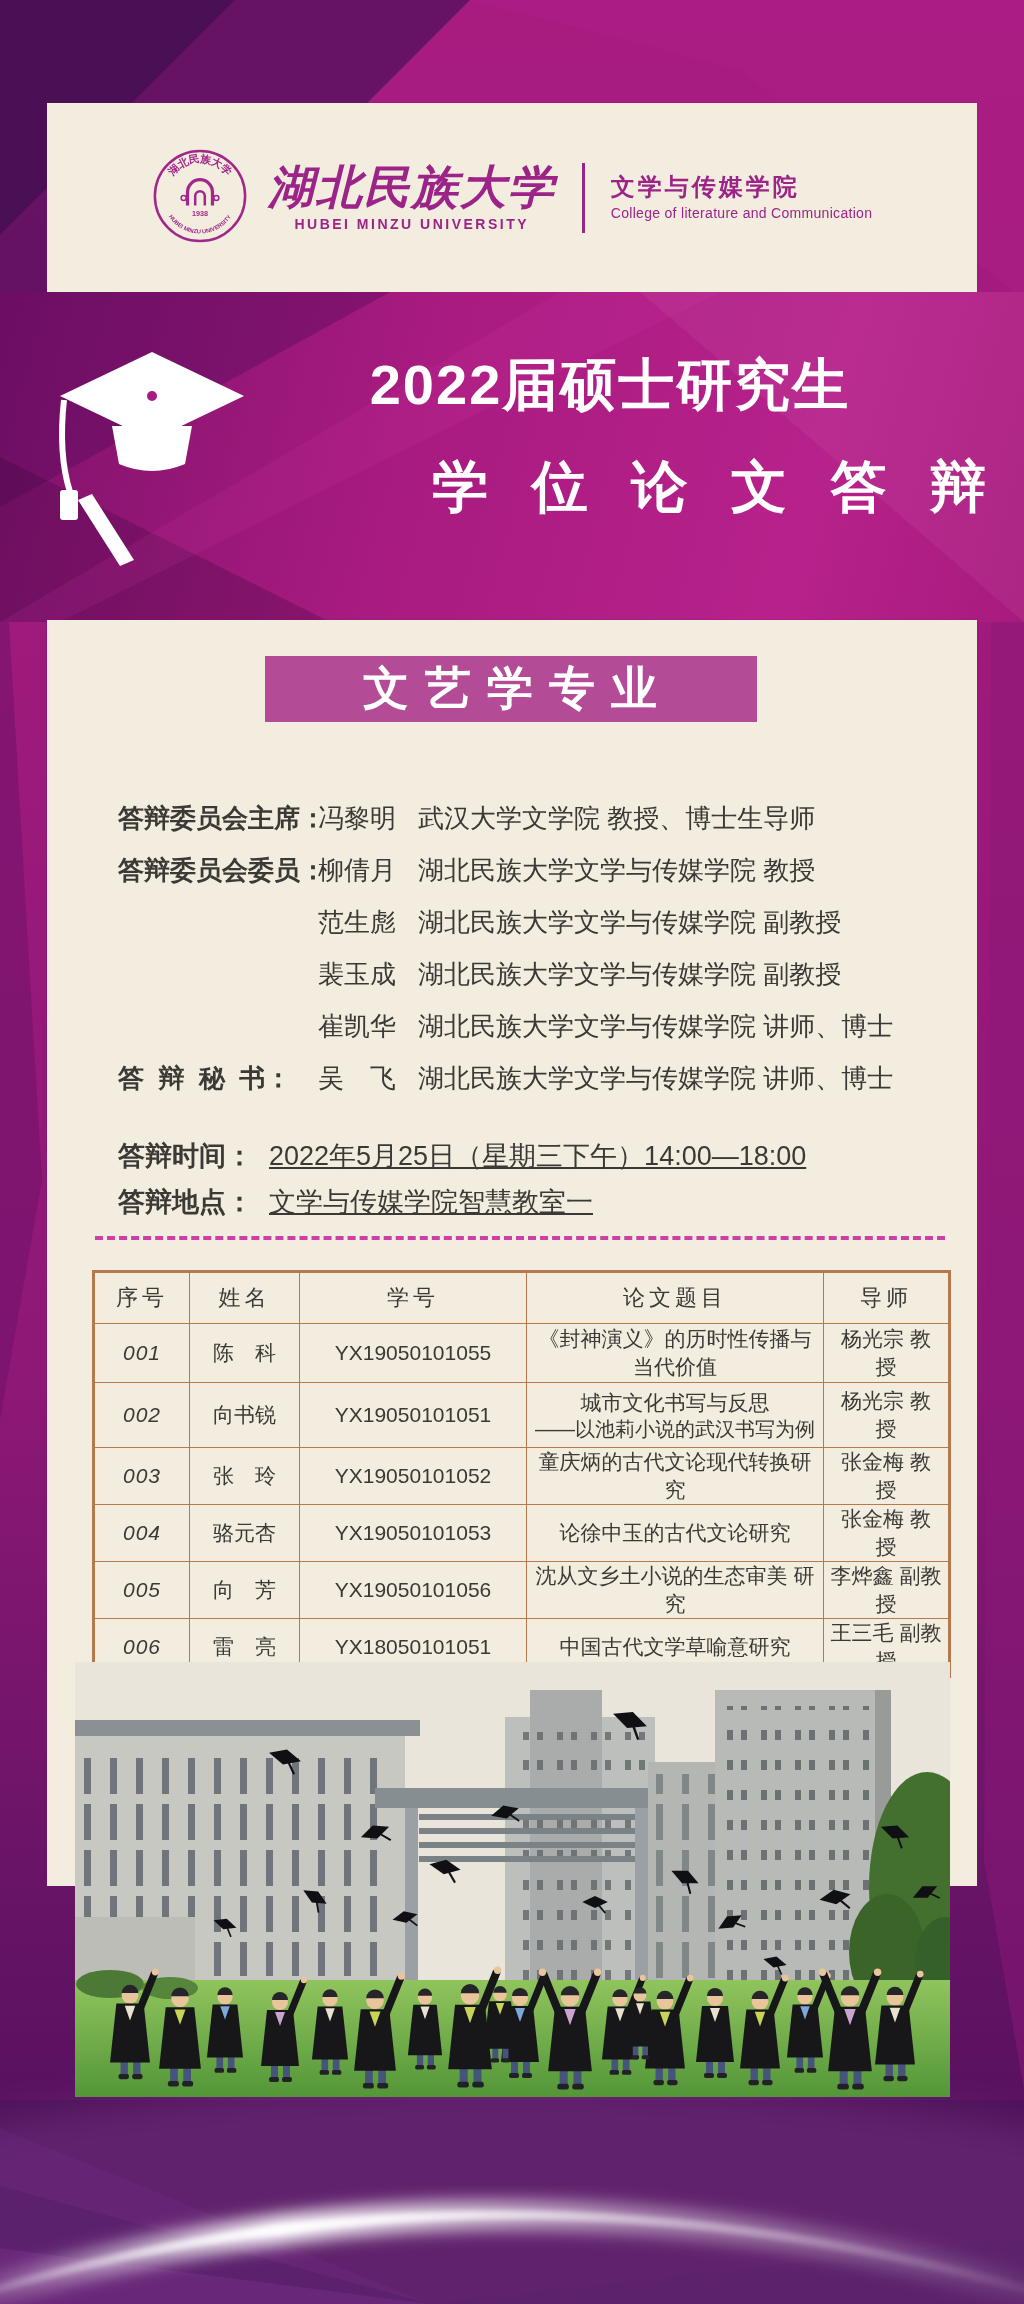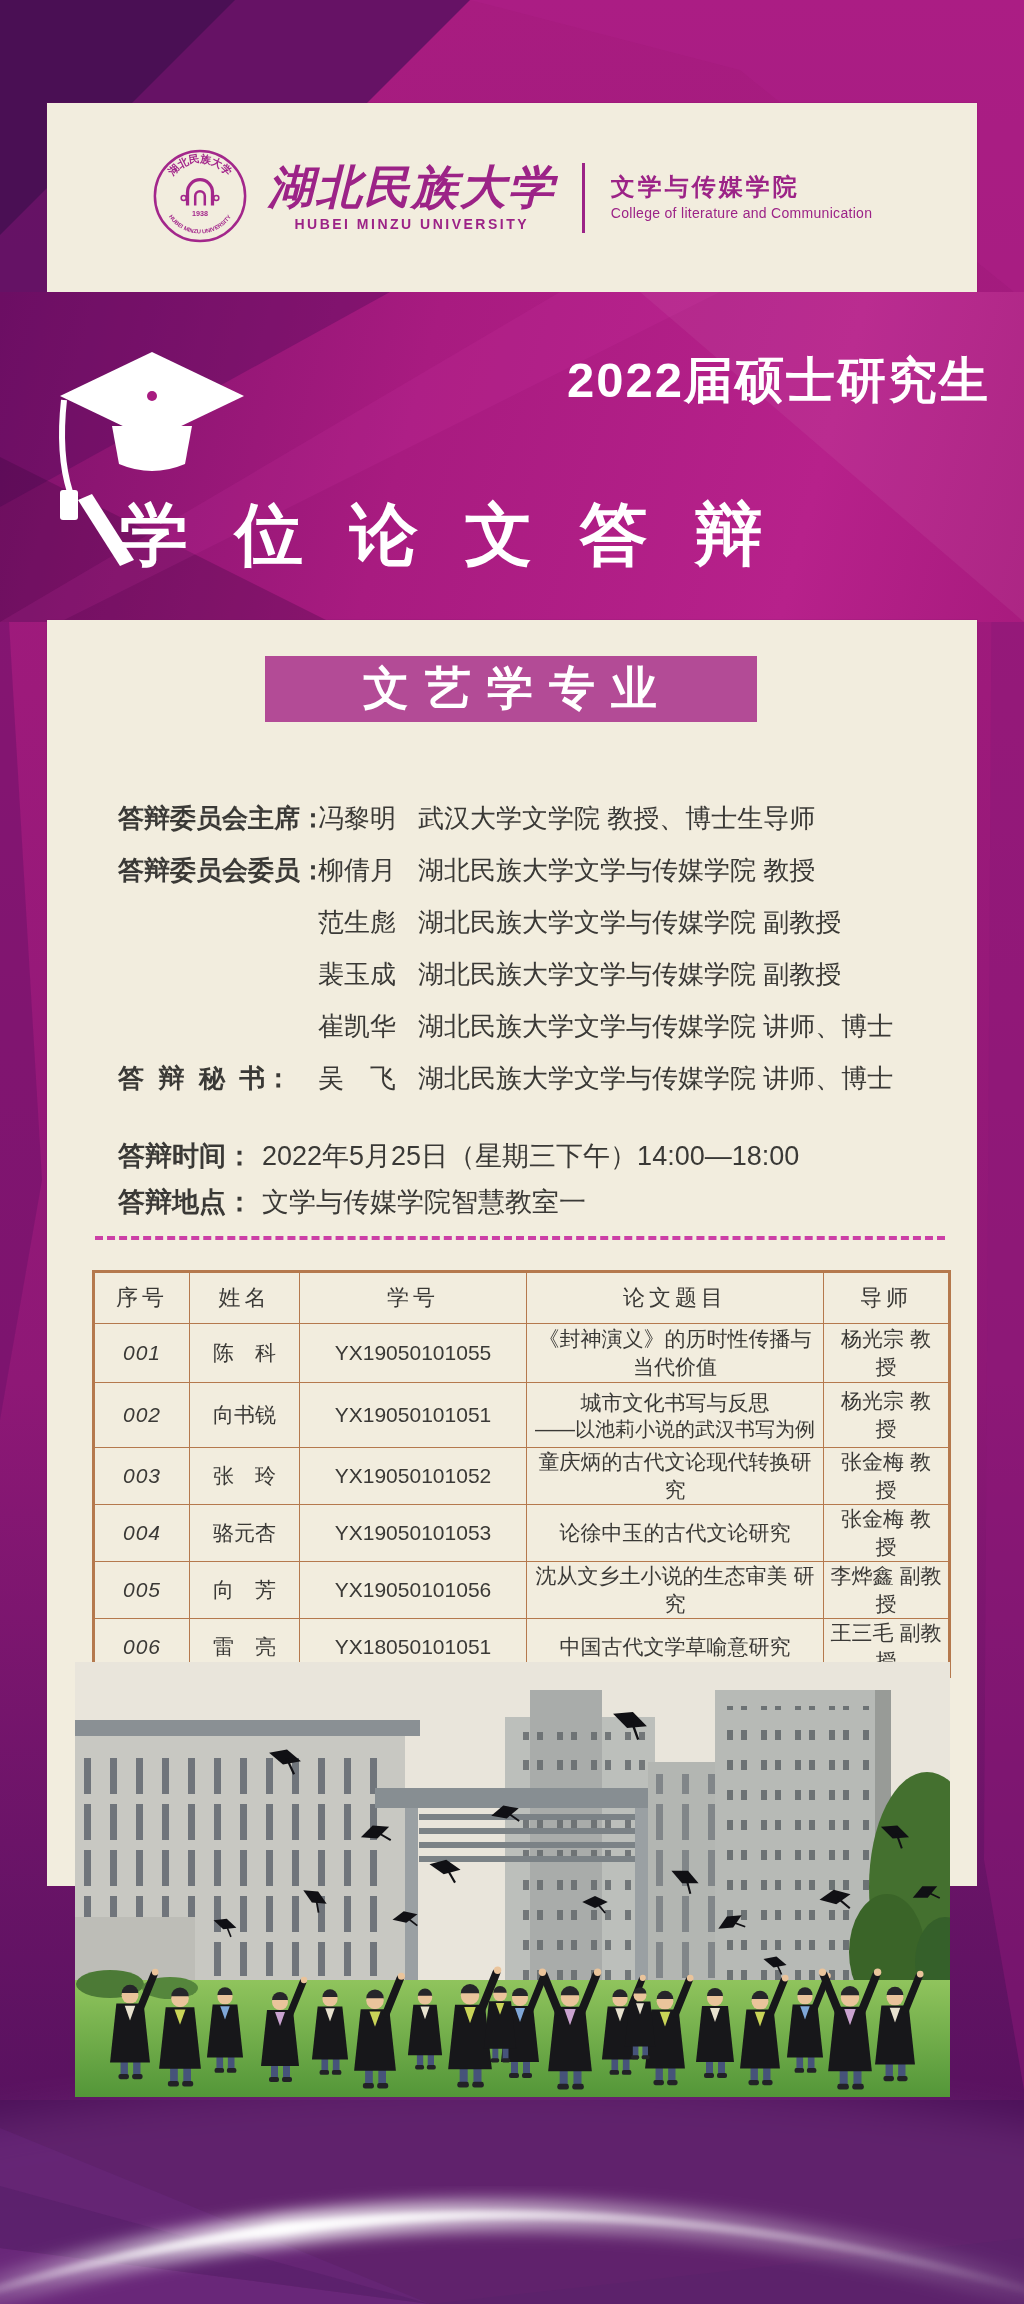--- a/index.html
+++ b/index.html
@@ -18,40 +18,40 @@
   .uni-en{font-size:14px;font-weight:bold;letter-spacing:2.5px;color:#9c2387;margin-top:4px;}
   .hdr-divider{width:3px;height:70px;background:#9c2387;margin:0 6px;}
   .col-block{text-align:left;}
   .col-cn{font-size:24px;font-weight:bold;color:#9c2387;letter-spacing:3px;line-height:1.05;}
   .col-en{font-size:14px;color:#9c2387;margin-top:5px;letter-spacing:.3px;}
   
   .title-band{position:absolute;left:0;top:292px;width:1024px;height:330px;
     background:linear-gradient(105deg,#7e126b,#a81b80 40%,#b7218b 78%,#a81b7e);}
   .band-facets{position:absolute;inset:0;width:100%;height:100%;}
   .cap-icon{position:absolute;left:48px;top:42px;}
-  .t1{position:absolute;left:230px;top:56px;width:760px;text-align:right;
-      font-size:49px;font-weight:bold;color:#ffffff;letter-spacing:2px;}
-  .t2{position:absolute;left:120px;top:158px;width:880px;text-align:left;
-      font-size:68px;font-weight:bold;color:#ffffff;letter-spacing:14px;margin-top:40px;}
+  .t1{position:absolute;left:230px;top:56px;width:760px;text-align:center;
+      font-size:56px;font-weight:bold;color:#ffffff;letter-spacing:2px;}
+  .t2{position:absolute;left:120px;top:158px;width:880px;text-align:right;
+      font-size:56px;font-weight:bold;color:#ffffff;letter-spacing:14px;}
   
   .content-card{left:47px;top:620px;width:930px;height:1266px;}
   .major-banner{position:absolute;left:218px;top:36px;width:492px;height:66px;
     background:#b34b96;color:#ffffff;font-family:"DejaVu Serif",serif;
     font-size:46px;font-weight:bold;letter-spacing:16px;
     display:flex;align-items:center;justify-content:center;padding-left:14px;box-sizing:border-box;}
   .committee{position:absolute;left:71px;top:164px;width:830px;}
   .c-row{height:52px;display:flex;align-items:flex-end;font-size:26px;color:#3a3936;}
   .c-label{width:200px;font-weight:bold;white-space:pre;flex:0 0 auto;}
   .c-name{width:100px;white-space:pre;flex:0 0 auto;font-weight:500;}
   .c-desc{white-space:pre;font-weight:500;}
   .sched{position:absolute;left:71px;height:40px;display:flex;align-items:center;font-size:27px;color:#3a3936;}
   .sched-time{top:516px;}
   .sched-place{top:562px;}
   .s-label{font-weight:bold;}
-  .s-value{margin-left:9px;font-weight:500;}
+  .s-value{margin-left:16px;font-weight:500;text-decoration:underline;}
   .dashed-sep{position:absolute;left:48px;top:616px;width:850px;border-top:4px dashed #cc3fa6;}
   .defense-table{position:absolute;left:45px;top:650px;width:856px;border-collapse:collapse;
     table-layout:fixed;font-size:21px;color:#3a3936;border:3px solid #b5794d;}
   .defense-table th,.defense-table td{border:1px solid #b5794d;text-align:center;vertical-align:middle;padding:0 4px;}
   .defense-table th{height:50px;font-weight:400;font-size:22px;letter-spacing:4px;}
   .rh1 td{height:58px;} .rh2 td{height:64px;} .rh3 td{height:50px;}
   .rh4 td{height:54px;} .rh5 td{height:52px;} .rh6 td{height:52px;}
   .cell-no{letter-spacing:1px;font-style:italic;}
   .title-l2{font-size:20px;line-height:1.25;}
   .photo{position:absolute;left:28px;top:1042px;width:875px;height:435px;overflow:hidden;background:#e9e5db;}

